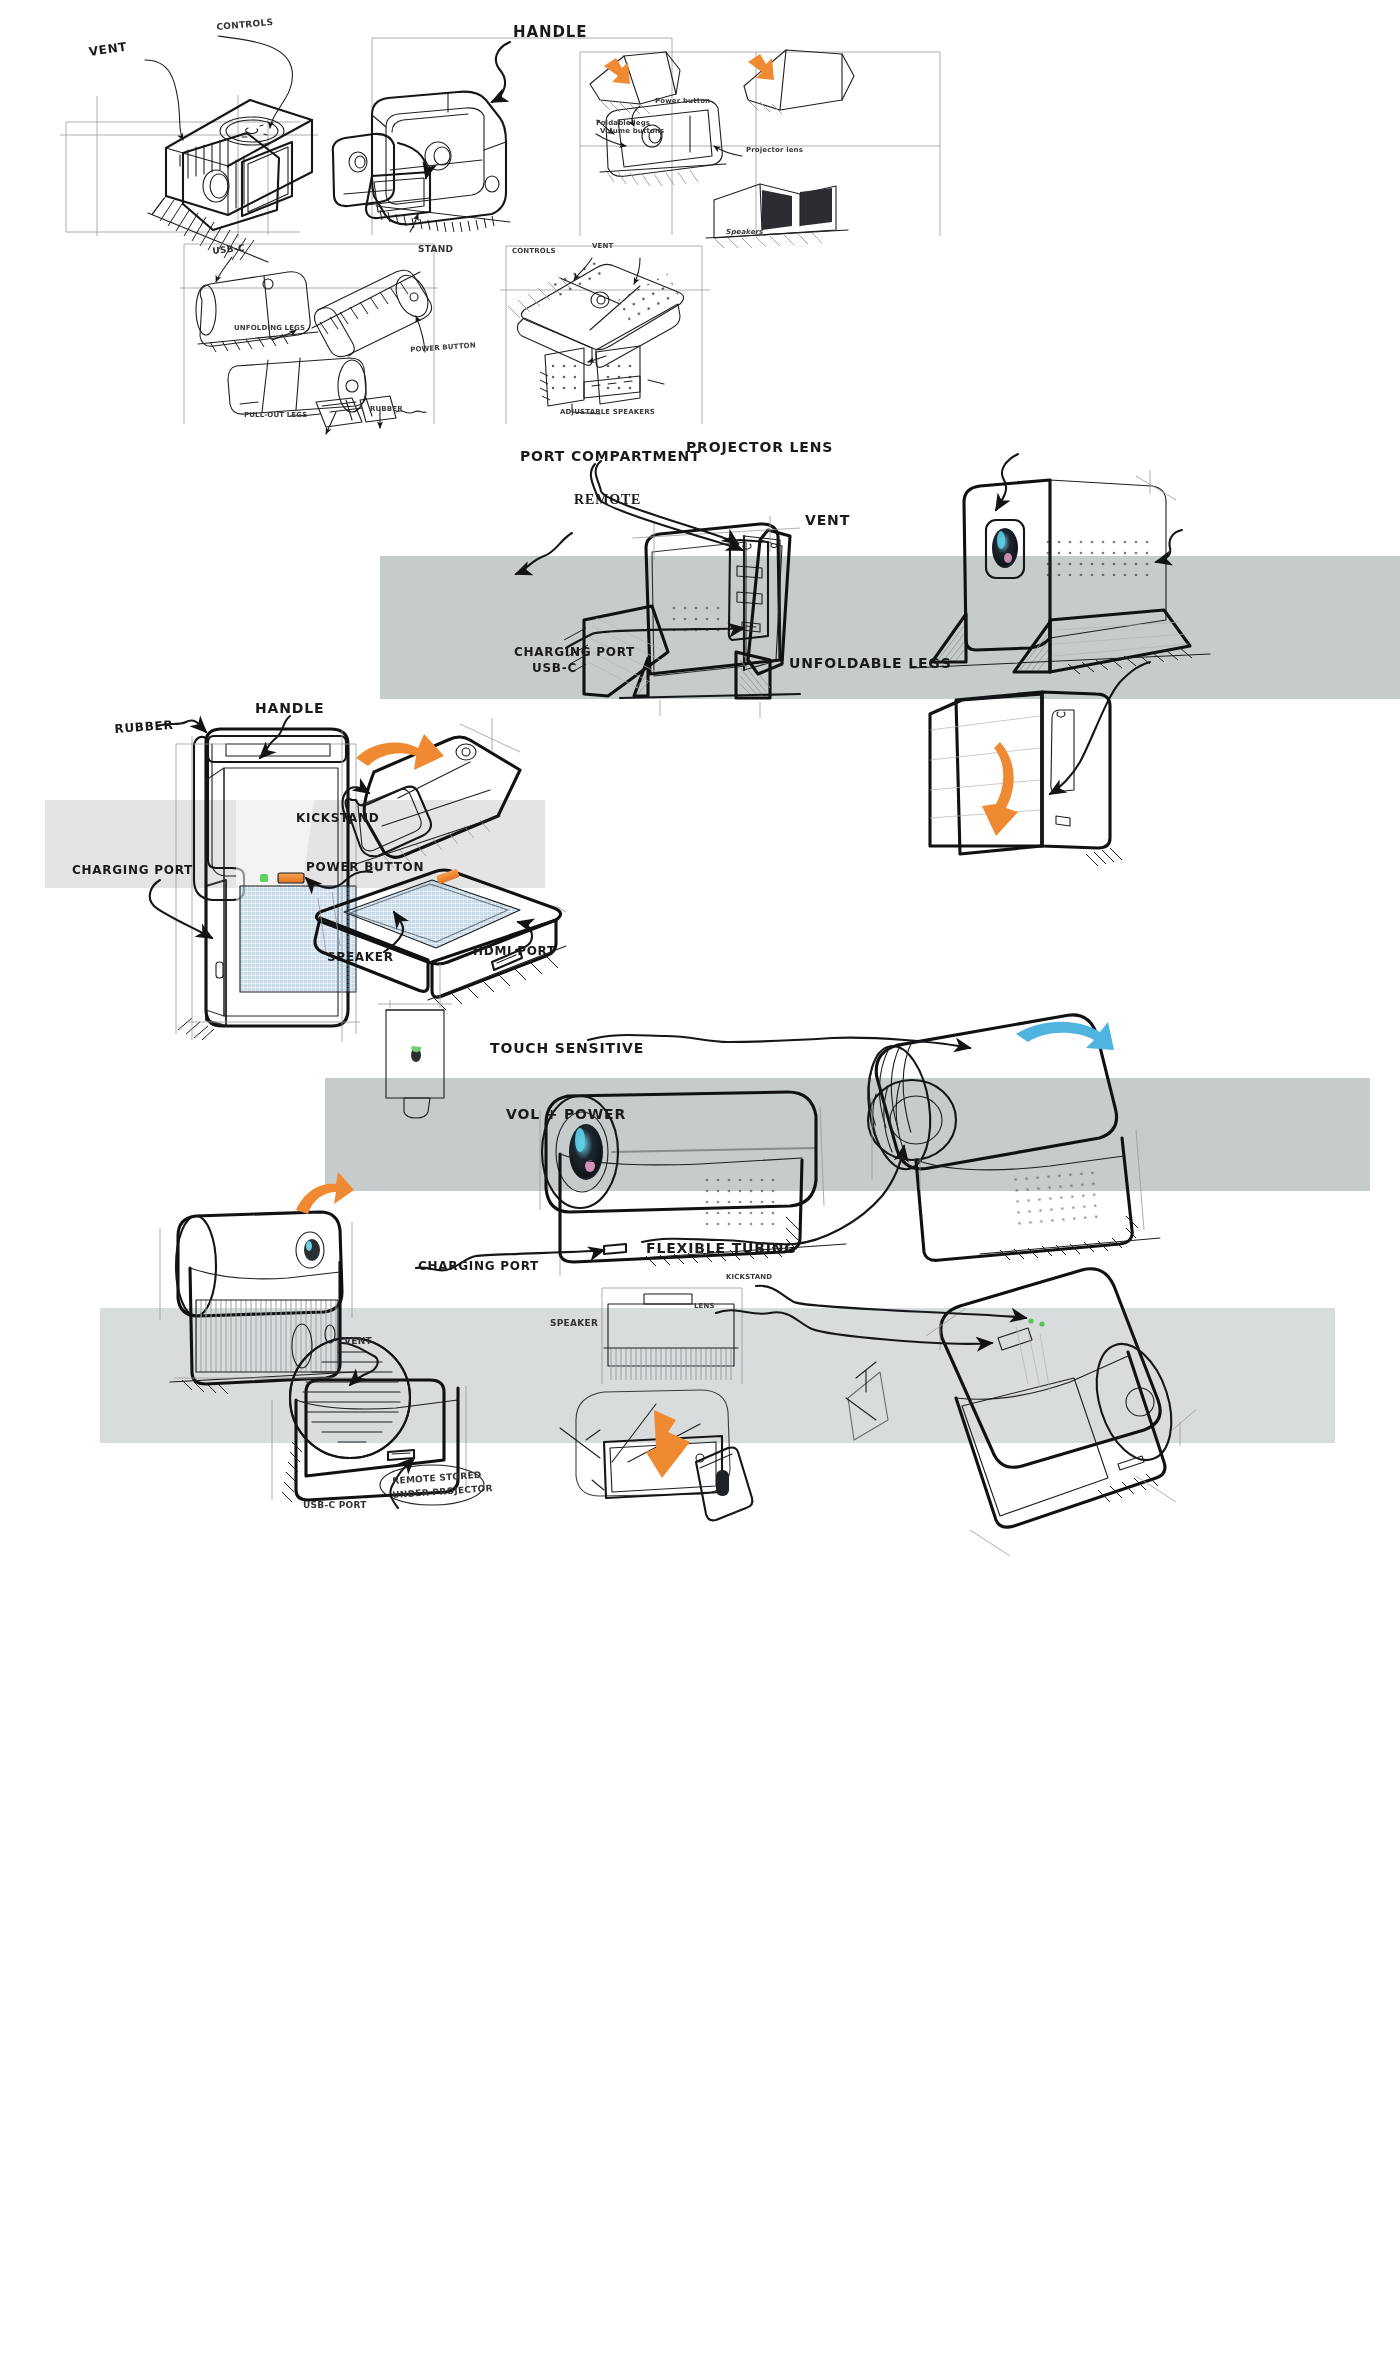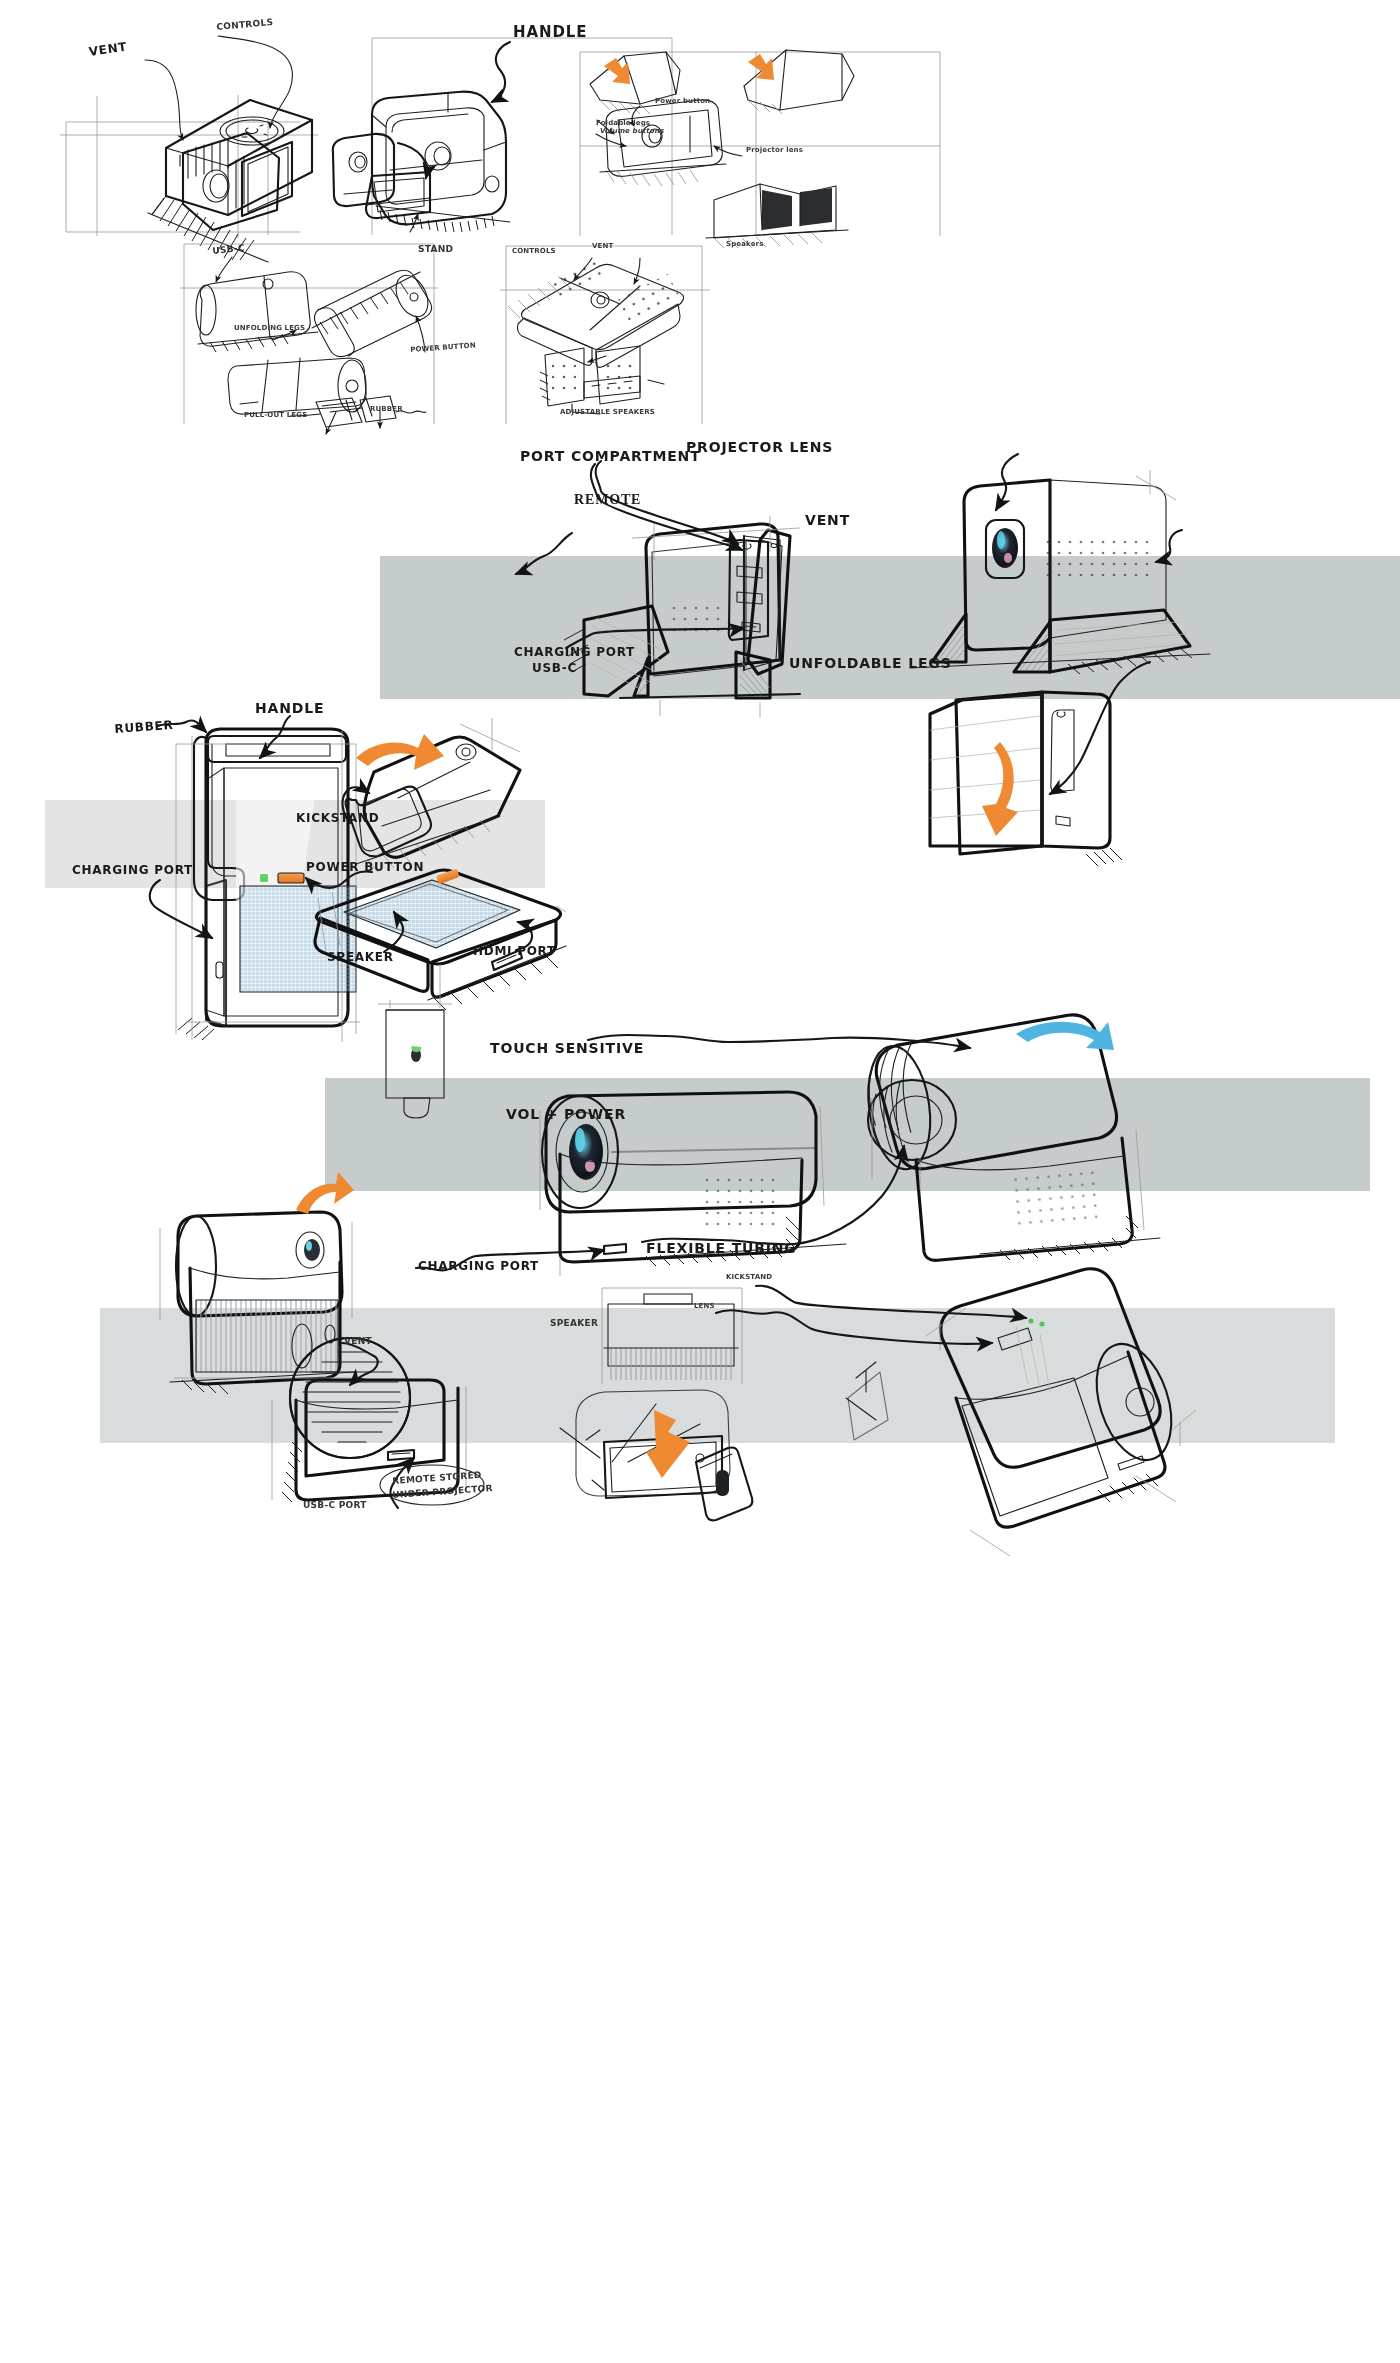--- a/index.html
+++ b/index.html
@@ -1093,24 +1093,24 @@
       <path class="ink-thin" fill="#fbfbfa" d="M848 1398 L880 1372 L888 1420 L854 1440 Z" opacity="0.6"></path>
     </g>
 
   </svg>
 
   <div class="lbl md" style="left:88px;top:46px;transform:rotate(-8deg);">VENT</div>
   <div class="lbl sm" style="left:216px;top:22px;transform:rotate(-5deg);">CONTROLS</div>
   <div class="lbl xl" style="left:513px;top:24px;">HANDLE</div>
   <div class="lbl sm" style="left:418px;top:244px;">STAND</div>
   <div class="lbl xs" style="left:655px;top:97px;">Power button</div>
-  <div class="lbl xs" style="left:600px;top:127px;font-style:italic;">Volume buttons</div>
+  <div class="lbl xs" style="left:600px;top:127px;">Volume buttons</div>
   <div class="lbl xs" style="left:596px;top:99px;margin-top:20px;">Foldable legs</div>
   <div class="lbl xs" style="left:746px;top:146px;">Projector lens</div>
-  <div class="lbl xs" style="left:726px;top:240px;">Speakers</div>
+  <div class="lbl xs" style="left:726px;top:228px;font-style:italic;">Speakers</div>
 
   <div class="lbl sm" style="left:212px;top:246px;transform:rotate(-6deg);">USB-C</div>
   <div class="lbl xs" style="left:234px;top:324px;">UNFOLDING LEGS</div>
   <div class="lbl xs" style="left:410px;top:346px;transform:rotate(-4deg);">POWER BUTTON</div>
   <div class="lbl xs" style="left:244px;top:411px;text-align:right;">PULL-OUT LEGS</div>
   <div class="lbl xs" style="left:370px;top:405px;">RUBBER</div>
   <div class="lbl xs" style="left:512px;top:247px;">CONTROLS</div>
   <div class="lbl xs" style="left:592px;top:242px;">VENT</div>
   <div class="lbl xs" style="left:560px;top:408px;">ADJUSTABLE SPEAKERS</div>
 

